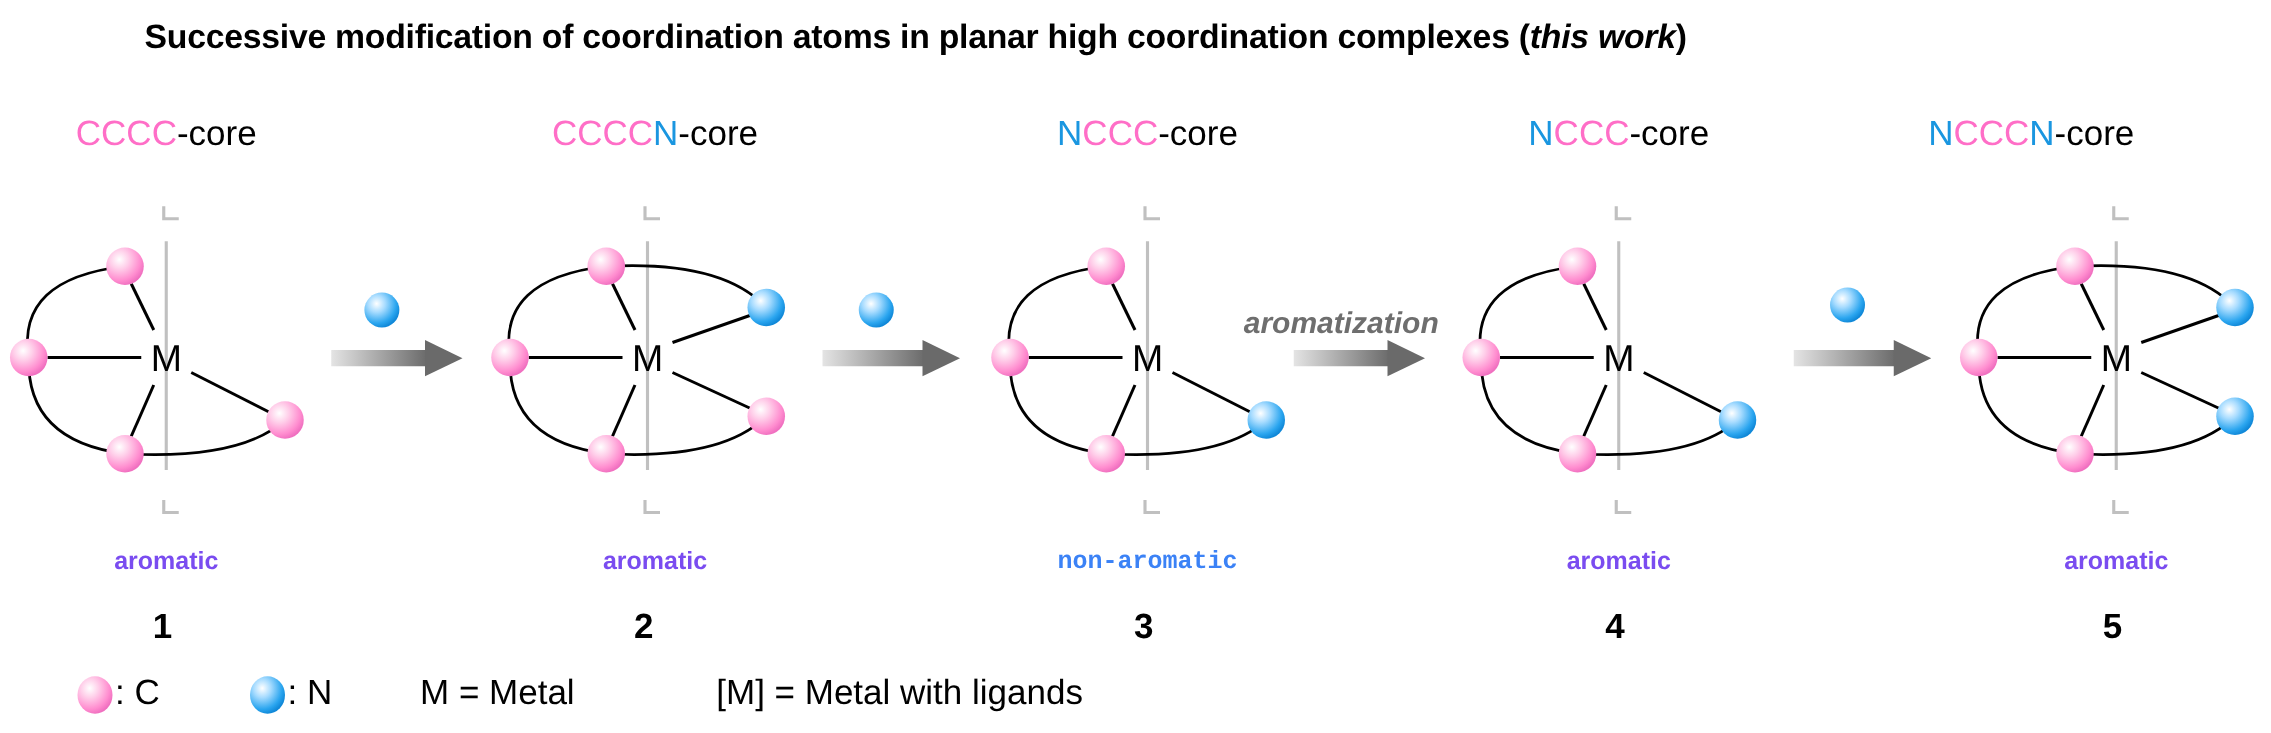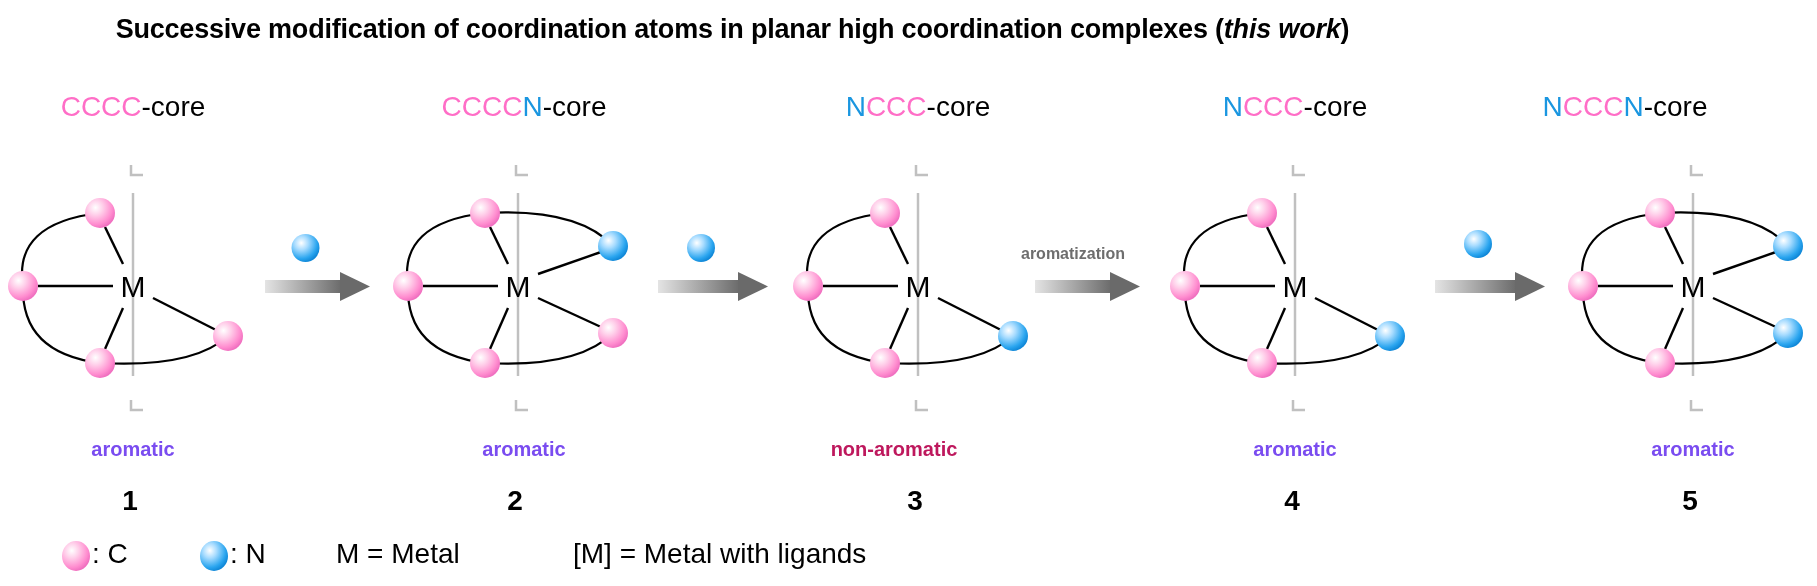--- a/index.html
+++ b/index.html
@@ -6,21 +6,21 @@
   body { width: 1817px; height: 586px; position: relative; overflow: hidden; font-family: "Liberation Sans", sans-serif; }
   .title { position: absolute; left: 0; top: 14px; width: 1465px; text-align: center; font-size: 27px; font-weight: bold; color: #000; letter-spacing: -0.2px; }
   .title i { font-style: italic; }
   .core { position: absolute; top: 91px; font-size: 28px; font-weight: normal; white-space: nowrap; transform: translateX(-50%); }
   .core .c { color: #ff6ec7; }
   .core .n { color: #1a96e0; }
   .core .s { color: #000; }
   .arom { position: absolute; top: 438px; font-size: 20px; font-weight: bold; transform: translateX(-50%); white-space: nowrap; }
   .num { position: absolute; top: 485px; font-size: 28px; font-weight: bold; color: #000; transform: translateX(-50%); }
   .legend { position: absolute; top: 538px; font-size: 28px; color: #000; white-space: nowrap; }
-  .arrow-label { position: absolute; top: 245px; font-size: 16px; font-weight: bold; color: #6e6e6e; transform: translateX(-50%); white-space: nowrap; }
+  .arrow-label { position: absolute; top: 245px; font-size: 24px; font-weight: bold; color: #6e6e6e; transform: translateX(-50%); white-space: nowrap; font-style: italic; }
   svg.scheme { position: absolute; left: 0; top: 0; }
 </style>
 </head>
 <body>
 
 <div class="title"><span>Successive modification of coordination atoms in planar high coordination complexes (</span><i>this work</i><span>)</span></div>
 
 <svg class="scheme" id="scheme" width="1817" height="586" xmlns="http://www.w3.org/2000/svg">
   <defs>
     <radialGradient id="gradC" cx="0.35" cy="0.32" r="0.7">
@@ -159,21 +159,21 @@
 <div id="core-labels">
     <div class="core" style="left: 133px;"><span class="c">CCCC</span><span class="s">-core</span></div>
     <div class="core" style="left: 524px; text-align: center;"><span class="c">CCCC</span><span class="n">N</span><span class="s">-core</span></div>
     <div class="core" style="left: 918px;"><span class="n">N</span><span class="c">CCC</span><span class="s">-core</span></div>
     <div class="core" style="left: 1295px;"><span class="n">N</span><span class="c">CCC</span><span class="s">-core</span></div>
     <div class="core" style="left: 1625px;"><span class="n">N</span><span class="c">CCC</span><span class="n">N</span><span class="s">-core</span></div>
   </div>
 <div id="arom-labels">
     <div class="arom" style="left: 133px; color: rgb(122, 76, 240);">aromatic</div>
     <div class="arom" style="left: 524px; color: rgb(122, 76, 240);">aromatic</div>
-    <div class="arom" style="left: 894px; color: #be185d;">non-aromatic</div>
+    <div class="arom" style="left: 918px; color: #3b82f6; font-family: Liberation Mono, monospace;">non-aromatic</div>
     <div class="arom" style="left: 1295px; color: rgb(122, 76, 240);">aromatic</div>
     <div class="arom" style="left: 1693px; color: rgb(122, 76, 240);">aromatic</div>
   </div>
 <div id="num-labels">
     <div class="num" style="left: 130px;">1</div>
     <div class="num" style="left: 515px;">2</div>
     <div class="num" style="left: 915px;">3</div>
     <div class="num" style="left: 1292px;">4</div>
     <div class="num" style="left: 1690px;">5</div>
   </div>

